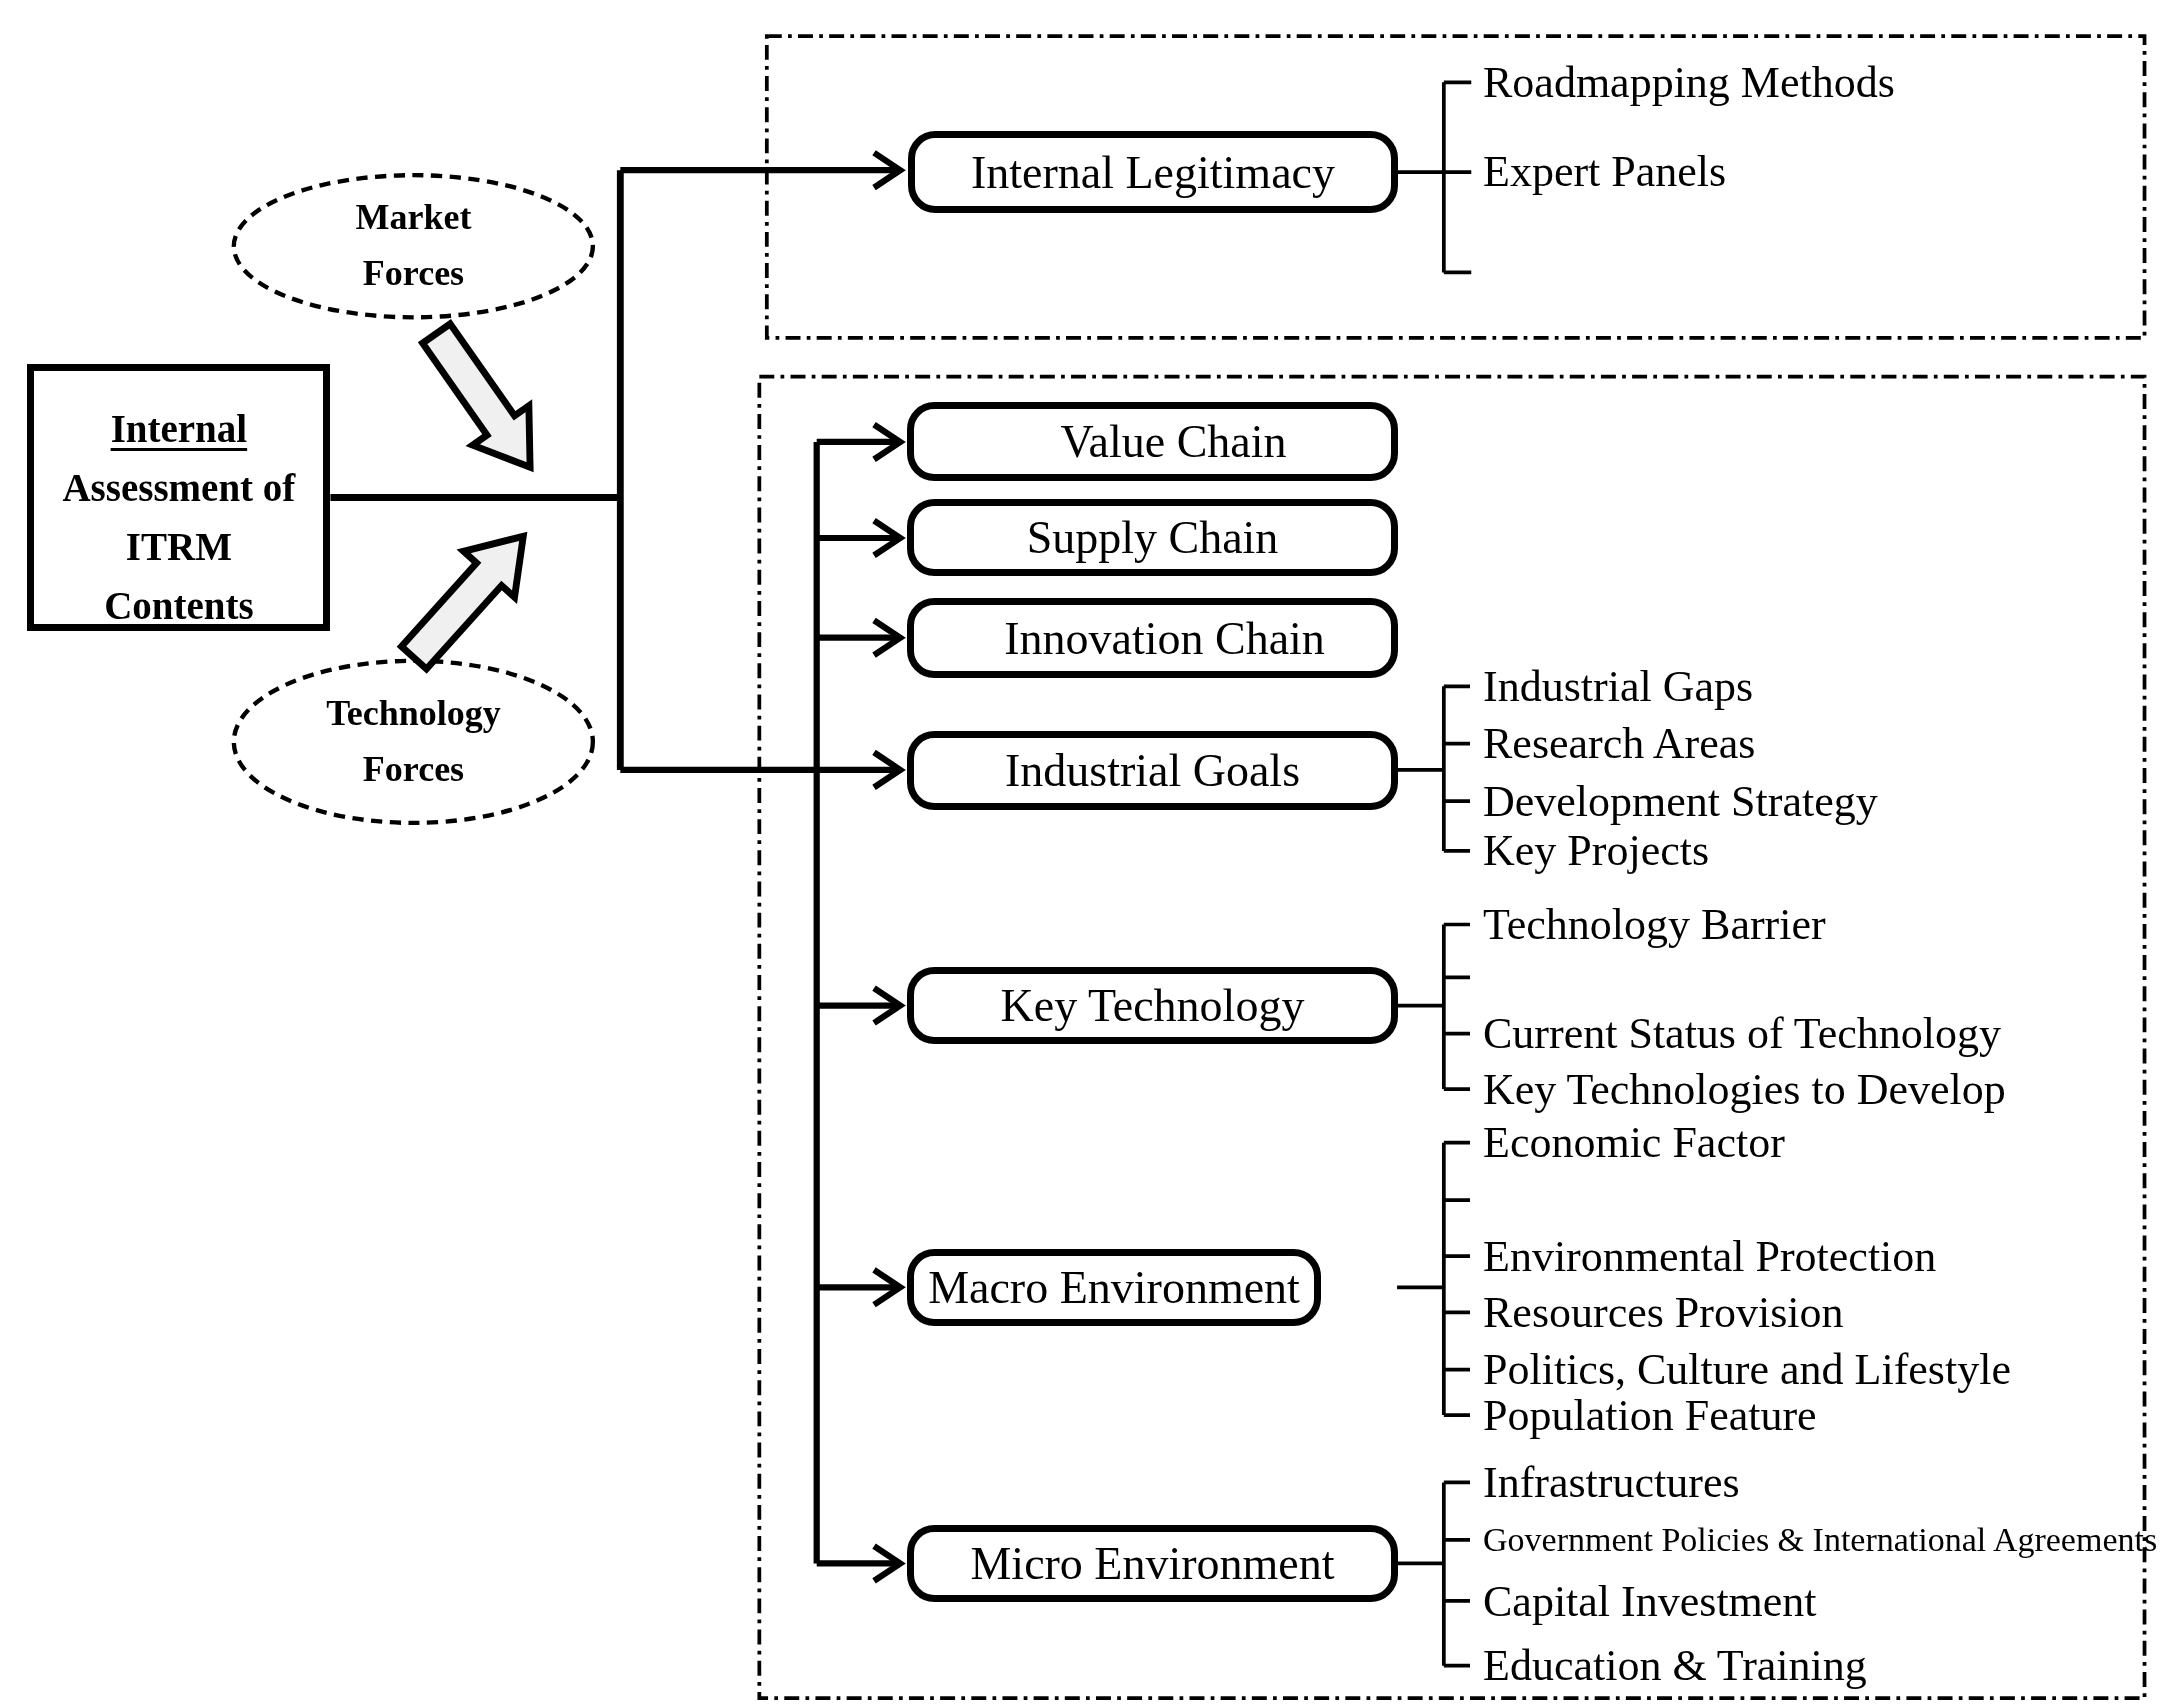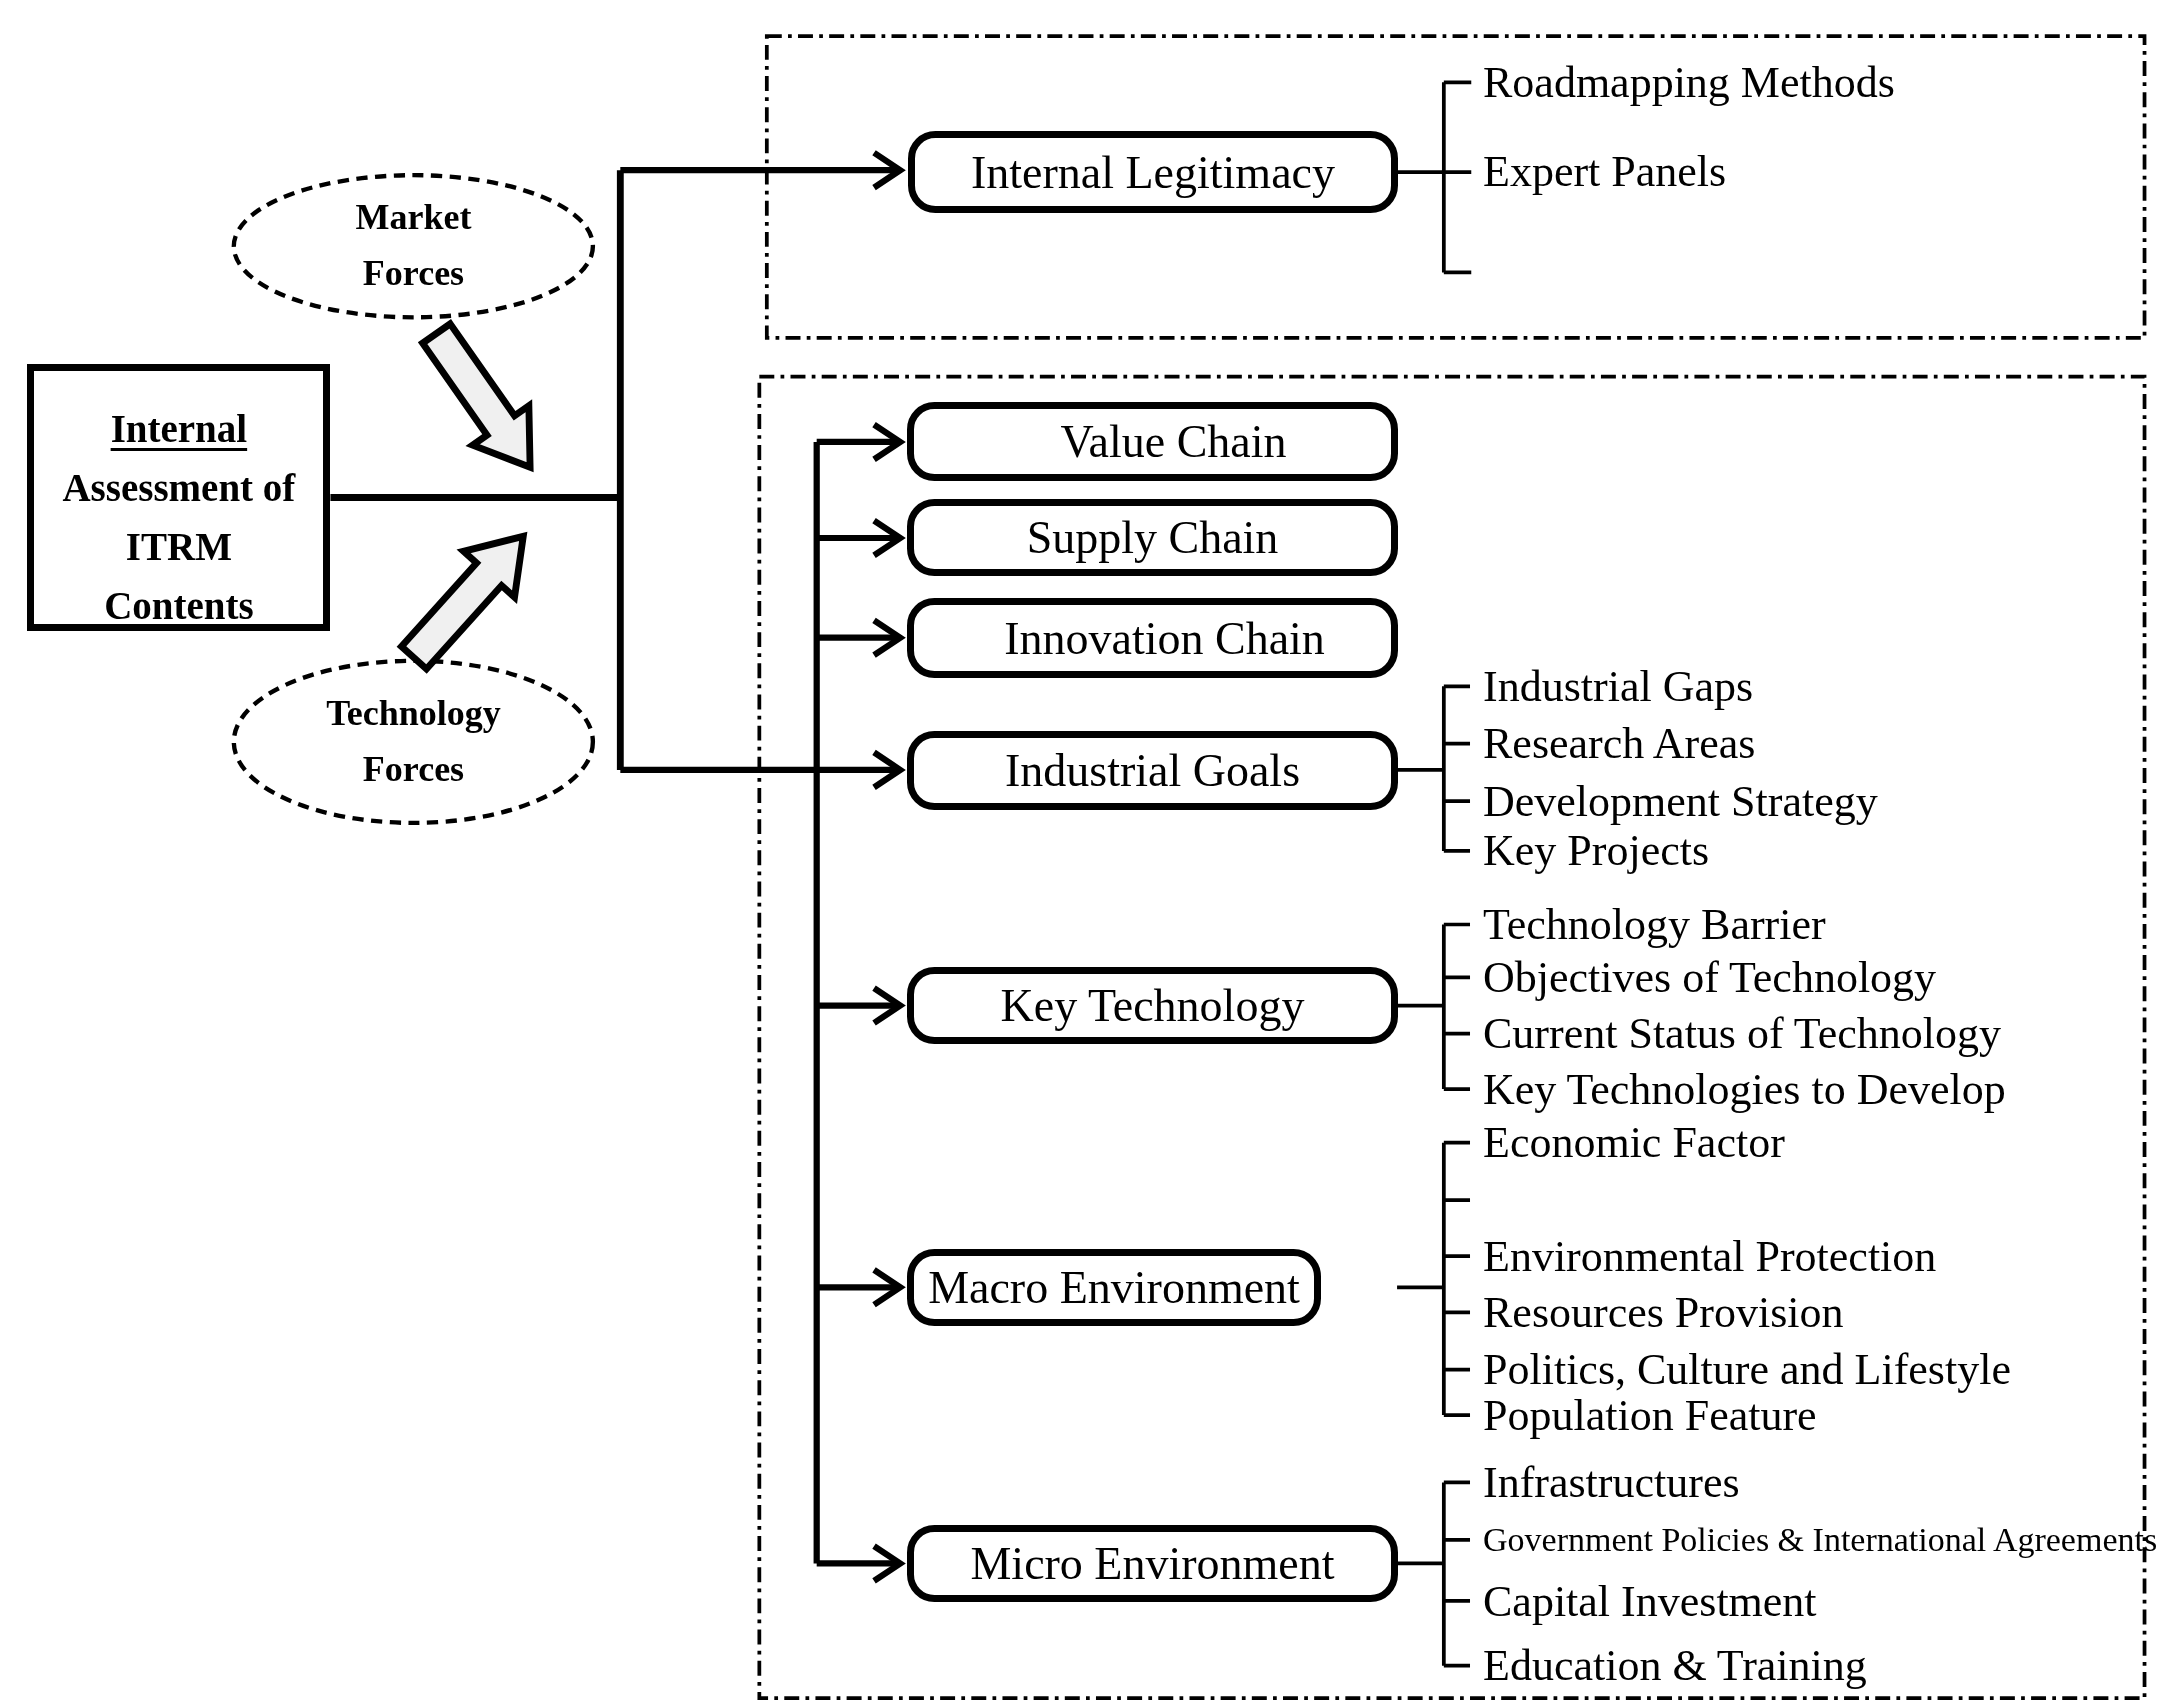--- a/index.html
+++ b/index.html
@@ -125,21 +125,20 @@
 
   <div class="item" style="top:54px;">Roadmapping Methods</div>
   <div class="item" style="top:143px;">Expert Panels</div>
 
   <div class="item" style="top:658px;">Industrial Gaps</div>
   <div class="item" style="top:715px;">Research Areas</div>
   <div class="item" style="top:773px;">Development Strategy</div>
   <div class="item" style="top:822px;">Key Projects</div>
 
   <div class="item" style="top:896px;">Technology Barrier</div>
-  <div class="item" style="top:949px;">Objectives of Technology</div>
   <div class="item" style="top:1005px;">Current Status of Technology</div>
   <div class="item" style="top:1061px;">Key Technologies to Develop</div>
 
   <div class="item" style="top:1114px;">Economic Factor</div>
   <div class="item" style="top:1228px;">Environmental Protection</div>
   <div class="item" style="top:1284px;">Resources Provision</div>
   <div class="item" style="top:1341px;">Politics, Culture and Lifestyle</div>
   <div class="item" style="top:1387px;">Population Feature</div>
 
   <div class="item" style="top:1454px;">Infrastructures</div>

